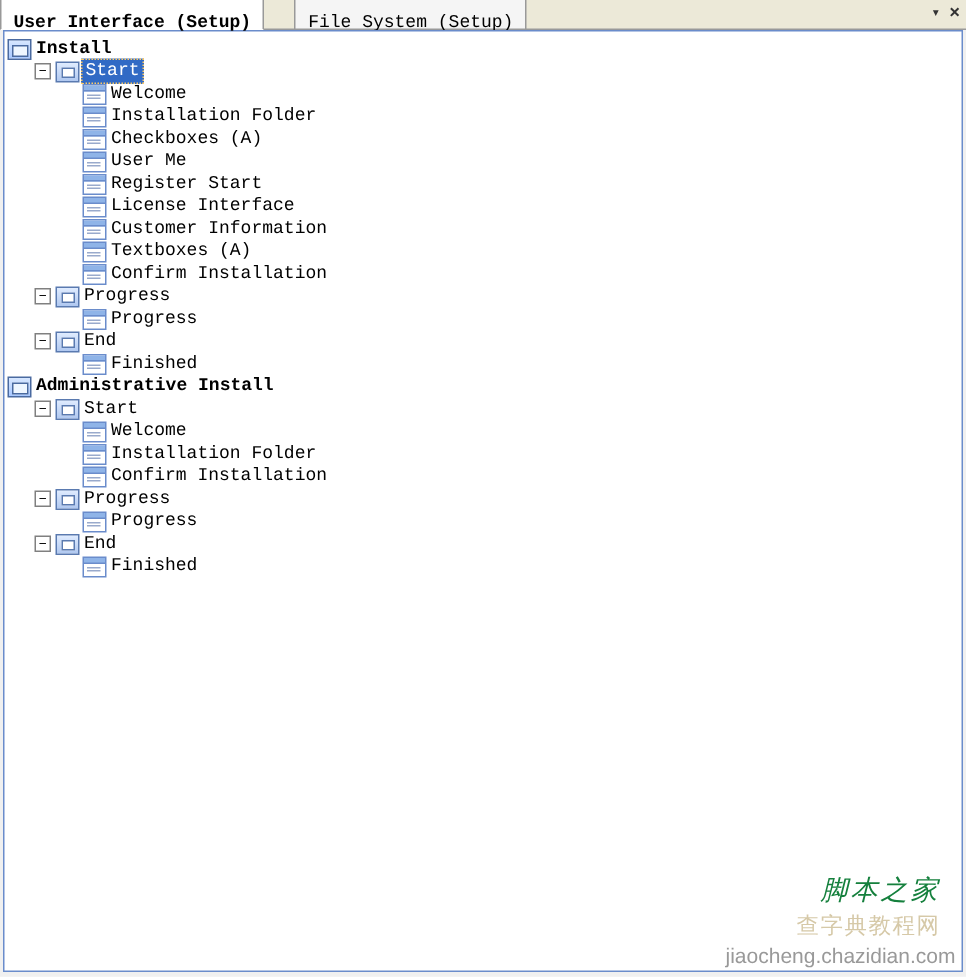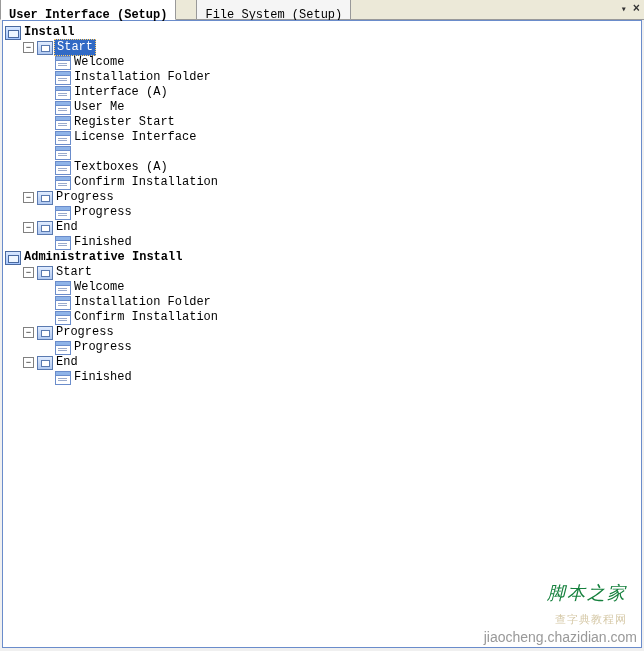--- a/index.html
+++ b/index.html
@@ -140,21 +140,21 @@
     font-size: 18px;
     font-style: italic;
     letter-spacing: 2px;
     pointer-events: none;
   }
   .watermark2 {
     position: absolute;
     right: 14px; bottom: 20px;
     color: #d6c9a8;
     font-family: "SimSun",serif;
-    font-size: 11px;
+    font-size: 15px;
     letter-spacing: 1px;
     pointer-events: none;
   }
   .site-label {
     position: absolute;
     right: 4px; bottom: 2px;
     color: #999;
     font-size: 14px;
     font-family: Arial, sans-serif;
     pointer-events: none;
@@ -198,21 +198,21 @@
         <span class="indent"></span>
         <span class="toggle-space"></span>
         <span class="icon icon-form"></span>
         <span class="label">Installation Folder</span>
       </div>
     <div class="node">
         <span class="indent"></span>
         <span class="indent"></span>
         <span class="toggle-space"></span>
         <span class="icon icon-form"></span>
-        <span class="label">Interface  (A)</span>
+        <span class="label">Checkboxes  (A)</span>
       </div>
     <div class="node">
         <span class="indent"></span>
         <span class="indent"></span>
         <span class="toggle-space"></span>
         <span class="icon icon-form"></span>
         <span class="label">User Me</span>
       </div>
     <div class="node">
         <span class="indent"></span>
@@ -226,20 +226,21 @@
         <span class="indent"></span>
         <span class="toggle-space"></span>
         <span class="icon icon-form"></span>
         <span class="label">License Interface</span>
       </div>
     <div class="node">
         <span class="indent"></span>
         <span class="indent"></span>
         <span class="toggle-space"></span>
         <span class="icon icon-form"></span>
+        <span class="label">Customer Information</span>
       </div>
     <div class="node">
         <span class="indent"></span>
         <span class="indent"></span>
         <span class="toggle-space"></span>
         <span class="icon icon-form"></span>
         <span class="label">Textboxes  (A)</span>
       </div>
     <div class="node">
         <span class="indent"></span>

